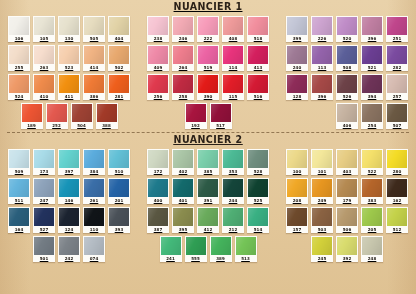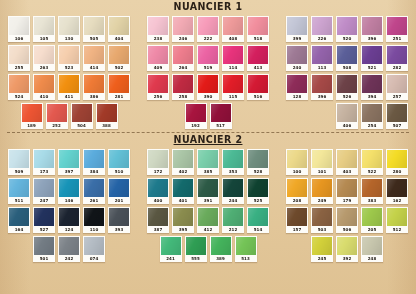--- a/index.html
+++ b/index.html
@@ -8,21 +8,21 @@
     width:416px;height:294px;overflow:hidden;
     font-family:"Liberation Sans", sans-serif;
     background:#e3c79c;
   }
   #page{
     position:relative;width:416px;height:294px;
     background:
       linear-gradient(90deg, rgba(190,150,100,.30) 0%, rgba(190,150,100,0) 7%, rgba(190,150,100,0) 93%, rgba(190,150,100,.30) 100%),
       linear-gradient(180deg, #e9d2aa 0%, #e6cda3 30%, #e4c99d 60%, #dfc293 100%);
   }
-  .section{position:relative;width:100%;}
+  .section{position:relative;width:100%;text-decoration:underline;}
   .sec-title{
     text-align:center;
     font-weight:bold;
     color:#2b2118;
     letter-spacing:.5px;
     font-family:"DejaVu Sans", sans-serif;
     font-size:11px;
     line-height:13px;
     transform:scaleX(.86);
   }

